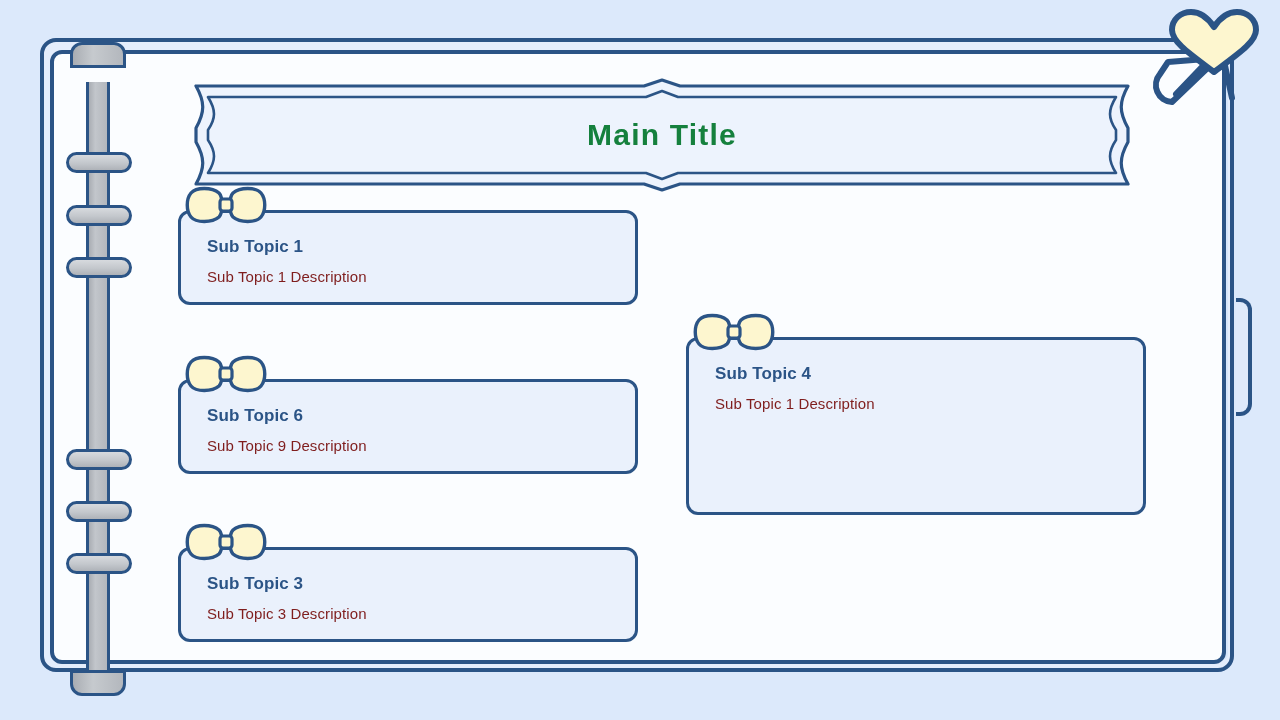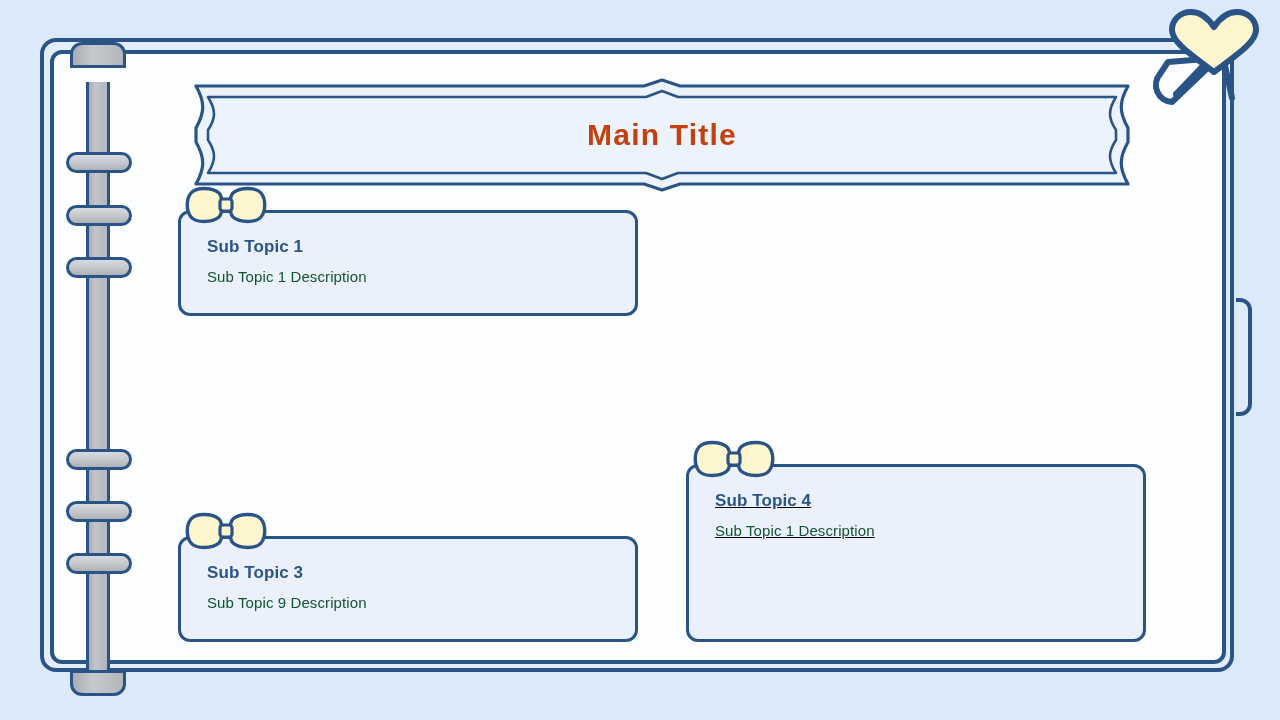--- a/index.html
+++ b/index.html
@@ -142,67 +142,67 @@
   }
   .title-text {
     position: absolute;
     inset: 0;
     display: flex;
     align-items: center;
     justify-content: center;
     font-size: 30px;
     font-weight: 700;
     letter-spacing: 1.2px;
-    color: #c2410c;
+    color: #15803d;
     font-family: "Liberation Sans", sans-serif;
   }
 
   
   .columns {
     position: absolute;
     left: 18px;
     top: 148px;
     width: 968px;
     height: 432px;
     display: flex;
     gap: 48px;
   }
   .col {
     display: flex;
     flex-direction: column;
     flex: 1;
   }
   .col-left { justify-content: space-between; }
-  .col-right { justify-content: flex-end; text-decoration: underline; }
+  .col-right { justify-content: center; }
 
   
   .card-wrap {
     position: relative;
   }
   .card {
     position: relative;
     background: #eaf1fc;
     border: 3px solid #2b5486;
     border-radius: 12px;
     padding: 24px 26px 18px 26px;
   }
-  .card.h-sm  { height: 106px; }
+  .card.h-sm  { height: 95px; }
   .card.h-md  { height: 178px; }
 
   .card-title {
     font-size: 17px;
     font-weight: 700;
     color: #2b5486;
     margin-bottom: 11px;
     letter-spacing: 0.1px;
   }
   .card-desc {
     font-size: 15px;
     font-weight: 400;
-    color: #14532d;
+    color: #7f1d1d;
     letter-spacing: 0.1px;
   }
 
   
   .bow {
     position: absolute;
     left: 6px;
     top: -26px;
     width: 84px;
     height: 42px;
@@ -309,25 +309,40 @@
           <span class="bow">
             <svg viewBox="0 0 84 42" aria-hidden="true">
               <path d="M38 21 L 78 21" stroke="#2b5486" stroke-width="5" stroke-linecap="round" fill="none"></path>
               <path d="M6 21 L 20 21" stroke="#2b5486" stroke-width="5" stroke-linecap="round" fill="none"></path>
               <path d="M35 9 C 28 3 12 3 7 9 C 2 15 2 27 7 33 C 12 39 28 39 35 33 C 39 29 39 13 35 9 Z" fill="#fdf6cf" stroke="#2b5486" stroke-width="3.4" stroke-linejoin="round"></path>
               <path d="M49 9 C 56 3 72 3 77 9 C 82 15 82 27 77 33 C 72 39 56 39 49 33 C 45 29 45 13 49 9 Z" fill="#fdf6cf" stroke="#2b5486" stroke-width="3.4" stroke-linejoin="round"></path>
               <rect x="36" y="15" width="12" height="12" rx="3" fill="#fdf6cf" stroke="#2b5486" stroke-width="3.2"></rect>
             </svg>
           </span>
           <div class="card h-sm">
-            <div class="card-title">Sub Topic 3</div>
+            <div class="card-title">Sub Topic 6</div>
             <div class="card-desc">Sub Topic 9 Description</div>
           </div>
         </div>
 
+        <div class="card-wrap">
+          <span class="bow">
+            <svg viewBox="0 0 84 42" aria-hidden="true">
+              <path d="M38 21 L 78 21" stroke="#2b5486" stroke-width="5" stroke-linecap="round" fill="none"></path>
+              <path d="M6 21 L 20 21" stroke="#2b5486" stroke-width="5" stroke-linecap="round" fill="none"></path>
+              <path d="M35 9 C 28 3 12 3 7 9 C 2 15 2 27 7 33 C 12 39 28 39 35 33 C 39 29 39 13 35 9 Z" fill="#fdf6cf" stroke="#2b5486" stroke-width="3.4" stroke-linejoin="round"></path>
+              <path d="M49 9 C 56 3 72 3 77 9 C 82 15 82 27 77 33 C 72 39 56 39 49 33 C 45 29 45 13 49 9 Z" fill="#fdf6cf" stroke="#2b5486" stroke-width="3.4" stroke-linejoin="round"></path>
+              <rect x="36" y="15" width="12" height="12" rx="3" fill="#fdf6cf" stroke="#2b5486" stroke-width="3.2"></rect>
+            </svg>
+          </span>
+          <div class="card h-sm">
+            <div class="card-title">Sub Topic 3</div>
+            <div class="card-desc">Sub Topic 3 Description</div>
+          </div>
+        </div>
 
       </div>
 
       <div class="col col-right">
 
         <div class="card-wrap">
           <span class="bow">
             <svg viewBox="0 0 84 42" aria-hidden="true">
               <path d="M38 21 L 78 21" stroke="#2b5486" stroke-width="5" stroke-linecap="round" fill="none"></path>
               <path d="M6 21 L 20 21" stroke="#2b5486" stroke-width="5" stroke-linecap="round" fill="none"></path>

